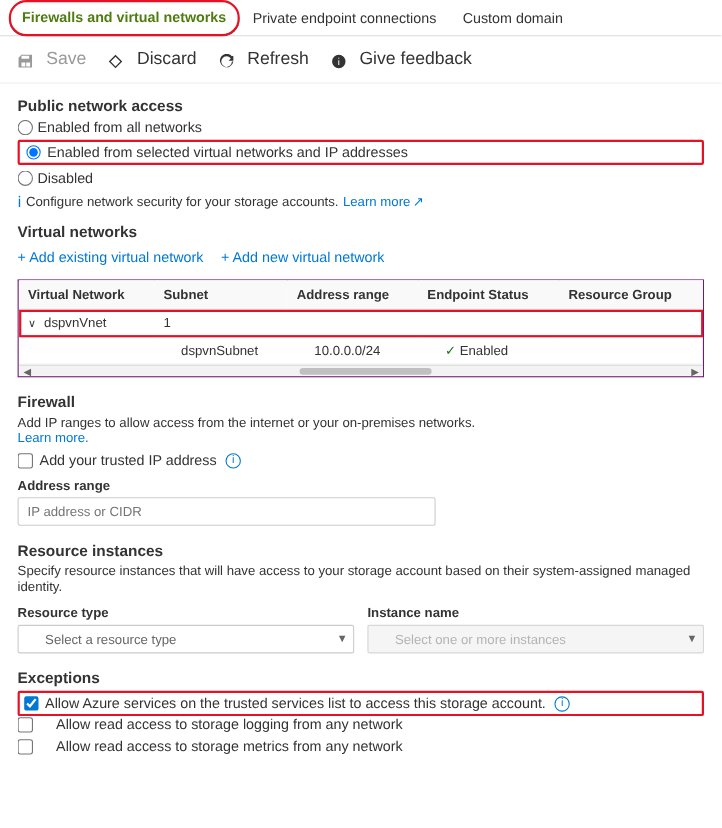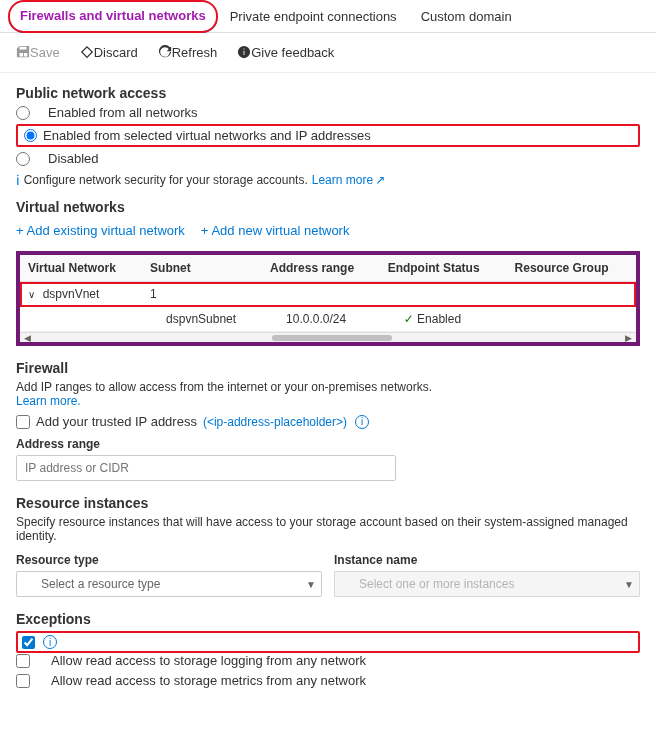--- a/index.html
+++ b/index.html
@@ -1,45 +1,45 @@
 <!DOCTYPE html>
 <html><head>
   <meta charset="utf-8">
   <style>
     * { box-sizing: border-box; margin: 0; padding: 0; }
     body { font-family: 'Segoe UI', Arial, sans-serif; font-size: 13px; color: #333; background: #fff; width: 656px; }
     
     .tabs { display: flex; align-items: center; border-bottom: 1px solid #ddd; padding: 0 8px; }
     .tab { padding: 8px 12px; cursor: pointer; font-size: 13px; color: #333; border: none; background: none; white-space: nowrap; }
-    .tab.active { color: #a21caf; border-bottom: 2px solid #0078d4; margin-bottom: -1px; font-weight: 600; outline: 2px solid #e81123; outline-offset: -2px; border-radius: 16px; }
+    .tab.active { color: #4d7c0f; border-bottom: 2px solid #0078d4; margin-bottom: -1px; font-weight: 600; outline: 2px solid #e81123; outline-offset: -2px; border-radius: 16px; }
 
     .toolbar { display: flex; align-items: center; gap: 4px; padding: 8px 8px; border-bottom: 1px solid #eee; }
-    .toolbar-btn { display: flex; align-items: flex-start; gap: 0; padding: 4px 8px; background: none; border: none; cursor: pointer; color: #333; font-size: 13px; }
+    .toolbar-btn { display: flex; align-items: flex-end; gap: 12px; padding: 4px 8px; background: none; border: none; cursor: pointer; color: #333; font-size: 16px; }
     .toolbar-btn.disabled { color: #999; cursor: default; }
     .toolbar-btn svg { width: 14px; height: 14px; }
 
     .content { padding: 12px 16px; }
 
     .section-title { font-size: 14px; font-weight: 600; margin-bottom: 4px; }
     .radio-group { display: flex; flex-direction: column; gap: 4px; margin-bottom: 4px; }
-    .radio-item { display: flex; align-items: center; gap: 18px; font-size: 13px; }
+    .radio-item { display: flex; align-items: center; gap: 4px; font-size: 13px; }
     .radio-item input[type=radio] { width: 14px; height: 14px; accent-color: #0078d4; }
     .radio-selected { background: #fff; border: 2px solid #e81123; padding: 2px 6px; border-radius: 2px; display: flex; align-items: center; gap: 6px; }
     
     .info-row { display: flex; align-items: center; gap: 4px; font-size: 12px; color: #333; margin-top: 4px; margin-bottom: 6px; }
     .info-icon { color: #0078d4; font-size: 14px; }
     .learn-more { color: #0078d4; text-decoration: none; display: flex; align-items: center; gap: 2px; }
 
     .vnet-section { margin-top: 10px; }
     .vnet-section .section-title { margin-bottom: 8px; }
 
     .add-links { display: flex; gap: 16px; margin-bottom: 10px; }
     .add-link { color: #0078d4; text-decoration: none; font-size: 13px; display: flex; align-items: center; gap: 3px; }
 
-    .table-wrapper { border: 4px solid #701a75; overflow-x: auto; position: relative; margin-top: 13px; }
+    .table-wrapper { border: 1px solid #701a75; overflow-x: auto; position: relative; margin-top: 13px; }
     .vnet-table { width: 100%; border-collapse: collapse; min-width: 550px; }
     .vnet-table th { background: #f9f9f9; padding: 6px 8px; text-align: left; font-weight: 600; font-size: 12px; border-bottom: 1px solid #ddd; white-space: nowrap; }
     .vnet-table td { padding: 5px 8px; font-size: 12px; border-bottom: 1px solid #f0f0f0; }
     .vnet-table .parent-row { background: #fff; outline: 2px solid #e81123; outline-offset: -2px; }
     .vnet-table .child-row td { padding-left: 24px; }
     .chevron { display: inline-block; margin-right: 4px; font-size: 10px; }
     .check-enabled { color: #107c10; }
     .scroll-bar { height: 10px; background: #f3f3f3; border-top: 1px solid #ddd; display: flex; align-items: center; padding: 0 2px; }
     .scroll-thumb { width: 120px; height: 6px; background: #c0c0c0; border-radius: 3px; margin-left: 8px; }
     .scroll-arrows { display: flex; justify-content: space-between; font-size: 9px; color: #666; padding: 0 2px; }
@@ -190,21 +190,20 @@
 
   <div class="firewall-section">
     <div class="section-title">Firewall</div>
     <div class="firewall-desc">
       <span>Add IP ranges to allow access from the internet or your on-premises networks.</span>
       <a href="#" class="learn-more">Learn more.</a>
     </div>
     <div class="checkbox-row">
       <input type="checkbox" style="">
       <span>Add your trusted IP address</span>
-      <span style="color:#0078d4;font-size:12px;">(<span>&lt;ip-address-placeholder&gt;</span>)</span>
       <span class="info-tip">i</span>
     </div>
     <div>
       <div class="field-label">Address range</div>
       <input type="text" class="text-input" placeholder="IP address or CIDR" style="">
     </div>
   </div>
 
   <div class="resource-section">
     <div class="section-title">Resource instances</div>
@@ -228,20 +227,21 @@
           <span class="chevron-down">▼</span>
         </div>
       </div>
     </div>
   </div>
 
   <div class="exceptions-section">
     <div class="section-title">Exceptions</div>
     <div class="exception-checked-row">
       <input type="checkbox" checked="" style="accent-color: rgb(0, 120, 212);">
+      <span>Allow Azure services on the trusted services list to access this storage account.</span>
       <span class="info-tip">i</span>
     </div>
     <div class="exception-item">
       <input type="checkbox" style="">
       <span>Allow read access to storage logging from any network</span>
     </div>
     <div class="exception-item">
       <input type="checkbox" style="">
       <span>Allow read access to storage metrics from any network</span>
     </div>

